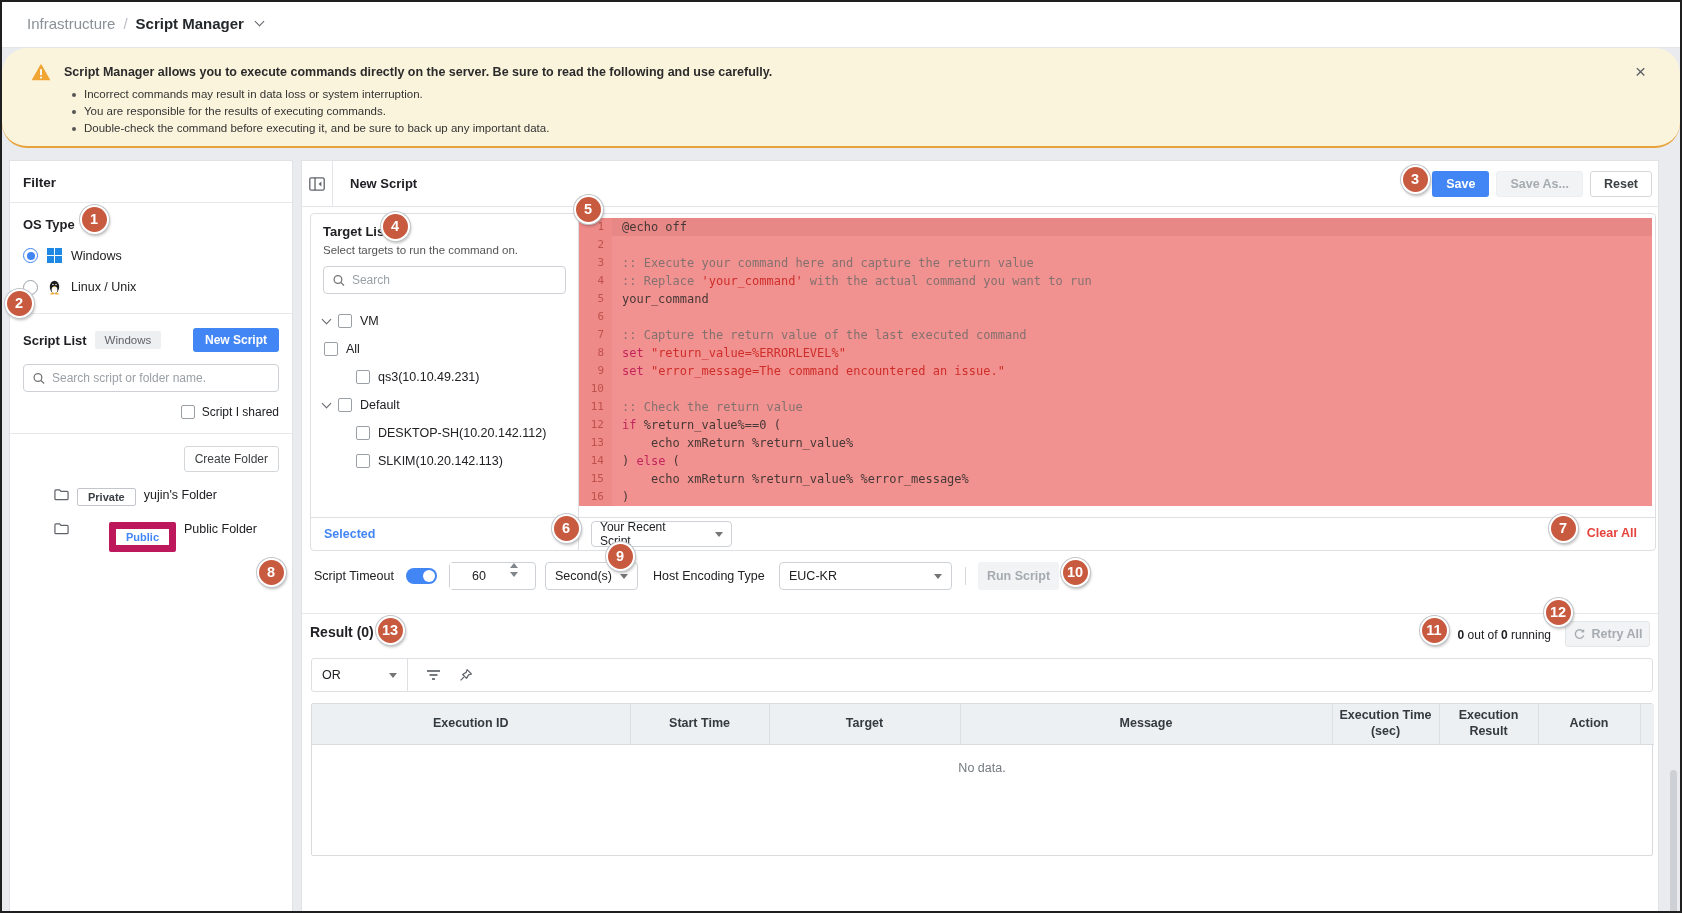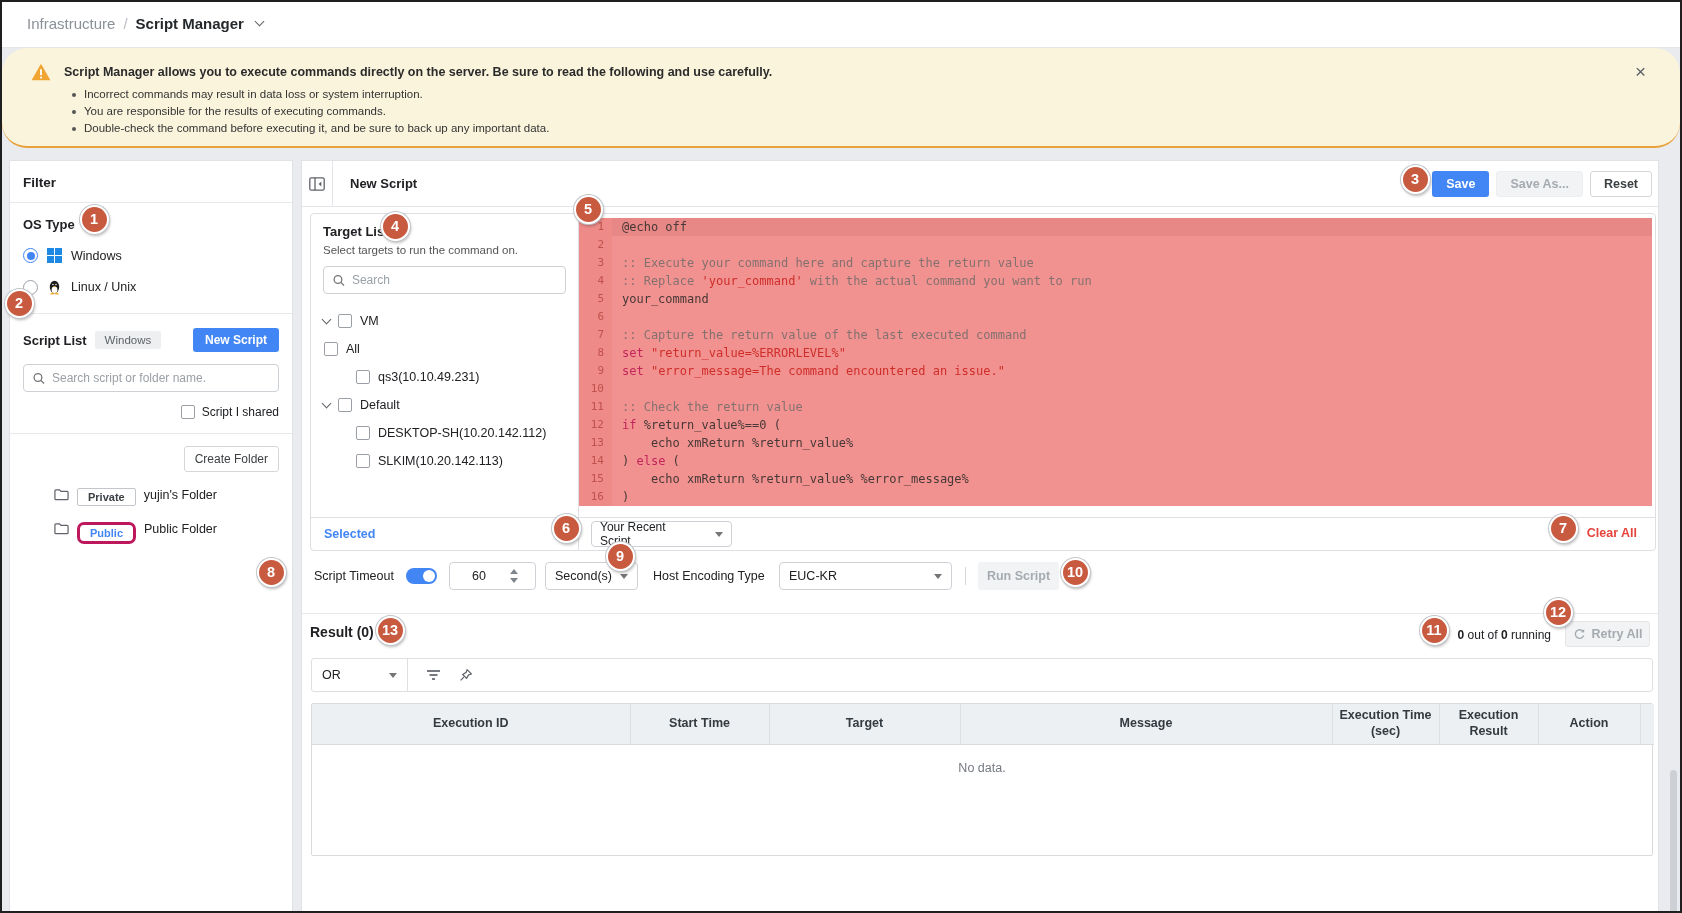--- a/index.html
+++ b/index.html
@@ -48,21 +48,21 @@
   .search-box { display:flex; align-items:center; gap:7px; border:1px solid #CDD1D5; border-radius:4px; height:28px; padding:0 9px; margin-top:12px; background:#fff; }
   .search-box input { border:none; outline:none; font-size:12px; color:#333; width:100%; font-family:"Liberation Sans",sans-serif; }
   .search-box input::placeholder { color:#9AA0A6; }
   .shared-row { display:flex; justify-content:flex-end; align-items:center; gap:7px; margin:13px 0 14px; }
   .checkbox { width:14px; height:14px; border:1.5px solid #9AA0A6; border-radius:2px; background:#fff; flex:0 0 auto; }
   .shared-row span { font-size:12px; color:#202124; }
   .cf-row { display:flex; justify-content:flex-end; margin-top:12px; }
   .btn-ghost { background:#fff; border:1px solid #D4D7DA; border-radius:3px; color:#3C4043; font-size:12px; padding:5px 10px; cursor:pointer; }
   .folder-row { display:flex; gap:8px; margin-top:16px; padding-left:31px; }
   .badge-private { border:1px solid #C2C6CA; color:#3C4043; font-size:11px; font-weight:bold; padding:2px 10px; border-radius:2px; background:#fff; }
-  .badge-public { border:3px solid #be185d; color:#4285F4; font-size:11px; font-weight:bold; padding:2px 10px; border-radius:7px; background:#fff; }
+  .badge-public { border:7px solid #be185d; color:#4285F4; font-size:11px; font-weight:bold; padding:2px 10px; border-radius:2px; background:#fff;margin-left:32px; }
   .folder-name { font-size:12.5px; color:#202124; }
 
   
   .rc-header { position:relative; height:46px; border-bottom:1px solid #E3E5E8; }
   .collapse-cell { position:absolute; left:0; top:0; width:31px; height:46px; border-right:1px solid #E3E5E8; display:flex; align-items:center; justify-content:center; cursor:pointer; }
   .rc-title { position:absolute; left:48px; top:15px; font-size:13px; font-weight:bold; }
   .rc-btns { position:absolute; right:6px; top:10px; display:flex; gap:7px; }
   .btn-save { background:#4285F4; color:#ffffff; border:none; border-radius:3px; font-size:12.5px; font-weight:bold; width:57px; height:26px; cursor:pointer; }
   .btn-disabled { background:#F1F3F4; color:#A6ABB1; border:1px solid #ECEEF0; border-radius:3px; font-size:12.5px; font-weight:bold; height:26px; padding:0 13px; }
   .btn-reset { background:#fff; border:1px solid #D4D7DA; border-radius:3px; color:#3C4043; font-size:12.5px; font-weight:bold; width:62px; height:26px; cursor:pointer; }
@@ -95,21 +95,21 @@
   .tok-c { color:#84716F; }
   .tok-k { color:#C2255C; }
   .tok-s { color:#CE2E2A; }
 
   
   .controls { position:absolute; left:8px; top:355px; height:28px; width:1346px; }
   .ctl { position:absolute; top:0; height:28px; display:flex; align-items:center; }
   .ctl-label { font-size:12.5px; color:#202124; }
   .toggle { position:absolute; left:96px; top:6px; width:31px; height:16px; border-radius:9px; background:#4285F4; cursor:pointer; }
   .toggle::after { content:""; position:absolute; right:2px; top:2px; width:12px; height:12px; border-radius:50%; background:#fff; }
-  .num-input { position:absolute; left:139px; width:87px; height:28px; border:1px solid #CDD1D5; border-radius:4px; display:flex; align-items:center; background:#fff; }
+  .num-input { position:absolute; left:139px; width:87px; height:28px; border:1px solid #CDD1D5; border-radius:4px; display:flex; background:#fff; }
   .num-input input { border:none; outline:none; width:58px; text-align:center; font-size:12.5px; color:#202124; font-family:"Liberation Sans",sans-serif; }
   .spinner { display:flex; flex-direction:column; gap:4px; margin-left:2px; }
   .sp-up { width:0;height:0;border-left:4px solid transparent;border-right:4px solid transparent;border-bottom:5px solid #80868B; }
   .sp-dn { width:0;height:0;border-left:4px solid transparent;border-right:4px solid transparent;border-top:5px solid #80868B; }
   .dd { border:1px solid #CDD1D5; border-radius:4px; background:#fff; display:flex; align-items:center; padding:8px 9px; font-size:12.5px; color:#202124; cursor:pointer; }
   .dd-unit { position:absolute; left:235px; width:93px; height:28px; }
   .enc-label { position:absolute; left:343px; top:0; height:28px; display:flex; align-items:center; font-size:12.5px; }
   .dd-enc { position:absolute; left:469px; width:173px; height:28px; }
   .vsep { position:absolute; left:655px; top:5px; width:1px; height:18px; background:#D4D7DA; }
   .btn-run { position:absolute; left:668px; top:0; width:81px; height:28px; background:#F1F3F4; color:#A6ABB1; border:none; border-radius:3px; font-size:12.5px; font-weight:bold; }

